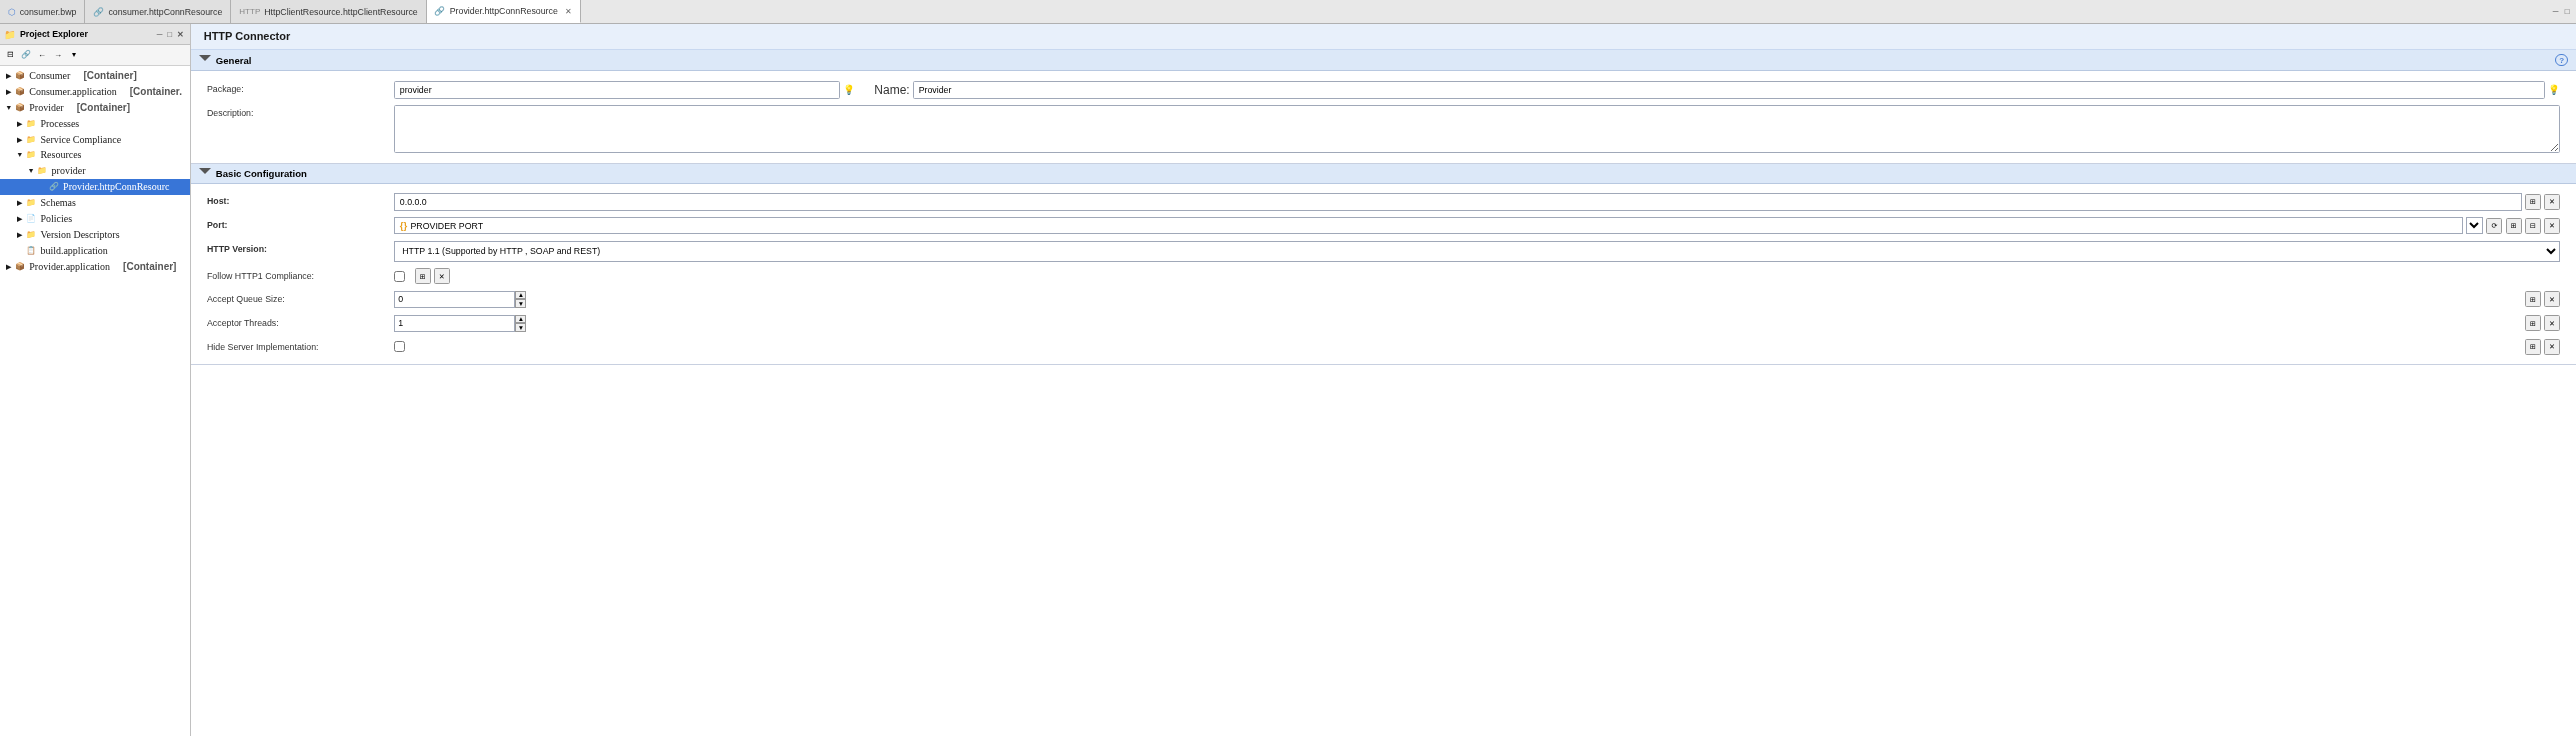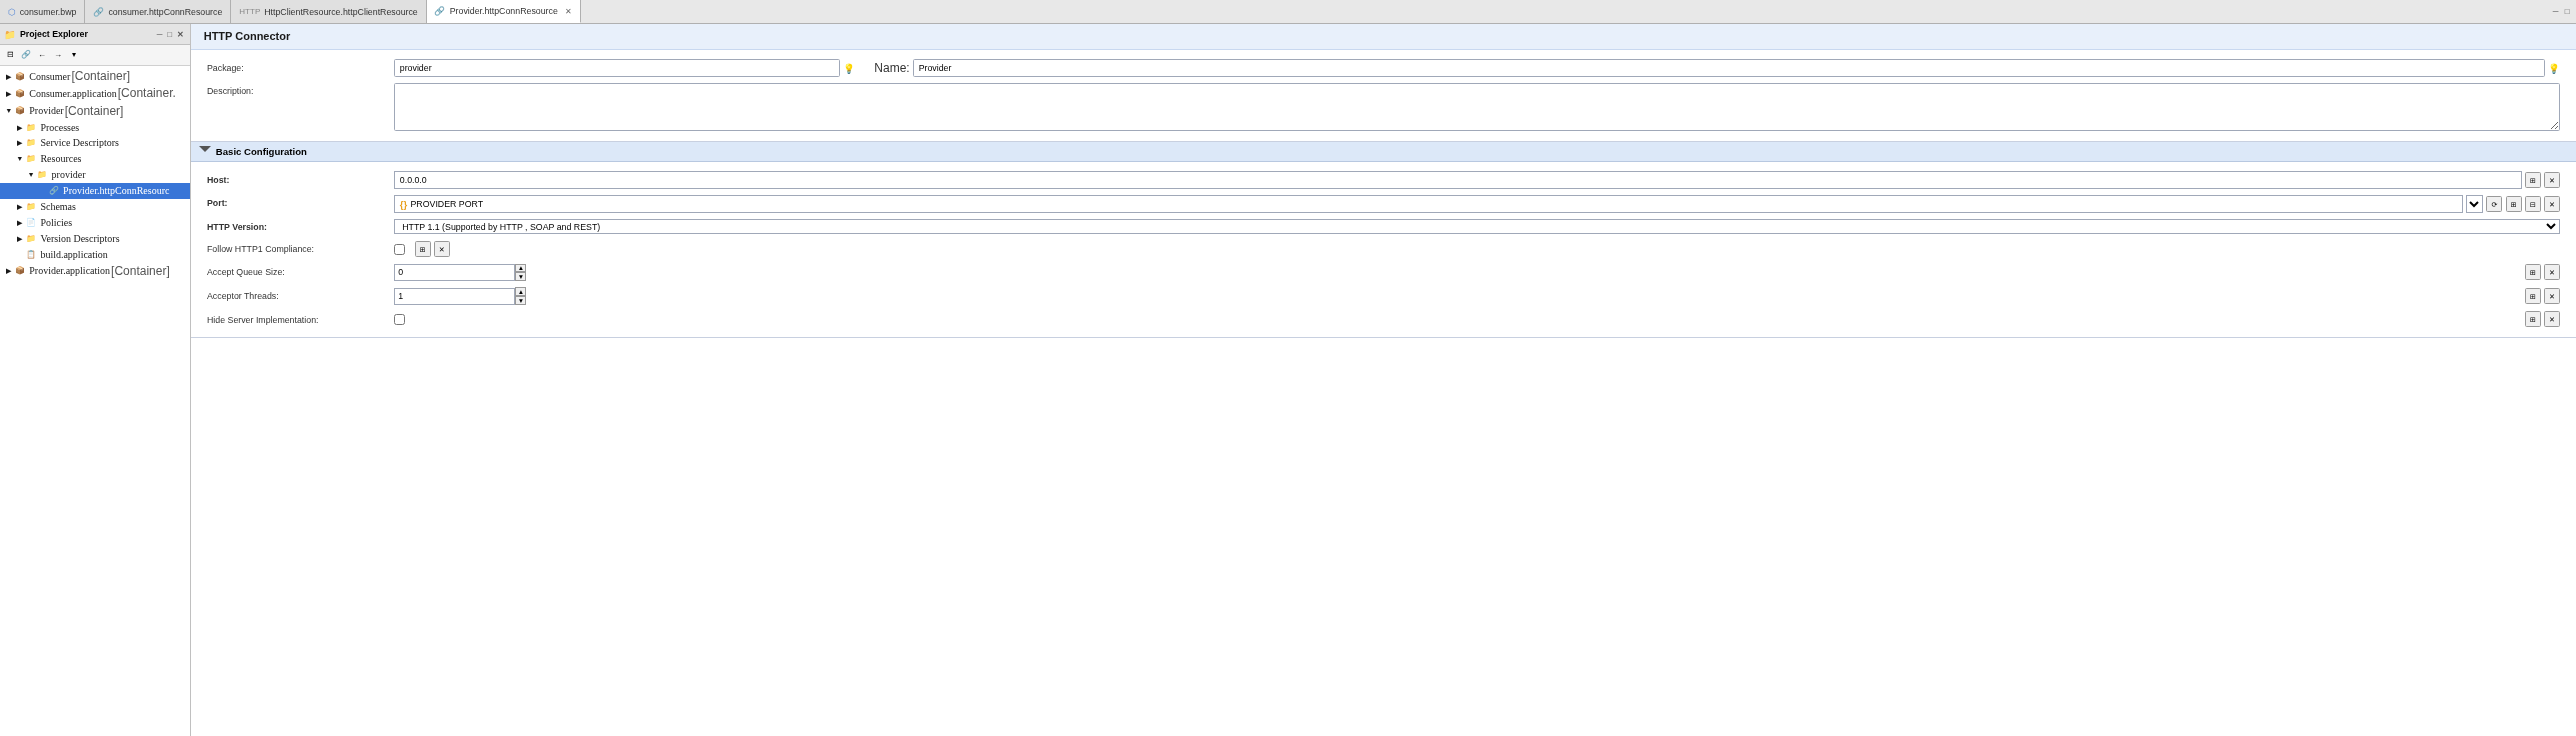--- a/index.html
+++ b/index.html
@@ -46,21 +46,21 @@
     }
     .explorer-tree { flex: 1; overflow: auto; padding: 1.6px 0; }
     .tree-item {
       display: flex; align-items: center; padding: 1.6px 3.2px; cursor: pointer; white-space: nowrap;
       font-size: 8.8px; color: #1a1a1a;
     }
     .tree-item.selected { background: #3875d7; color: #fff; }
     .tree-toggle { width: 11px; height: 11px; display: flex; align-items: center; justify-content: center; font-size: 7.2px; flex-shrink: 0; }
     .tree-icon { width: 12.7px; height: 12.7px; flex-shrink: 0; margin-right: 2.4px; display: flex; align-items: center; justify-content: center; font-size: 8px; }
     .tree-label { font-size: 10px; font-family: Liberation Serif, serif; }
-    .tree-badge { font-size: 12px; color: #555; margin-left: 1px; }
+    .tree-badge { font-size: 10px; color: #555; margin-left: 13px; font-weight: bold; }
 
     
     .main-editor { flex: 1; background: #fff; display: flex; flex-direction: column; overflow: hidden; }
     .editor-title { background: #e8f0fb; border-bottom: 0.8px solid #c8d8f0; padding: 6.4px 12.7px; font-size: 11px; font-weight: bold; color: #1a1a1a; flex-shrink: 0; }
 
     
     .section { border-bottom: 0.8px solid #c8d0e0; }
     .section-header {
       display: flex; align-items: center; background: #dce8f8; padding: 4px 8px;
       font-size: 9.6px; font-weight: bold; cursor: pointer; border-bottom: 0.8px solid #b8c8e0;
@@ -207,21 +207,21 @@
               <span style="color:#f0c040;">📁</span>
             </div>
           <span class="tree-label">Processes</span>
         </div>
 
         <div class="tree-item" style="padding-left: 14.3px;">
           <div class="tree-toggle">▶</div>
           <div class="tree-icon">
               <span style="color:#f0c040;">📁</span>
             </div>
-          <span class="tree-label">Service Descriptors</span>
+          <span class="tree-label">Service Compliance</span>
         </div>
 
         <div class="tree-item" style="padding-left: 14.3px;">
           <div class="tree-toggle">▼</div>
           <div class="tree-icon">
               <span style="color:#f0c040;">📁</span>
             </div>
           <span class="tree-label">Resources</span>
         </div>
 
@@ -285,20 +285,26 @@
       </div>
     </div>
 
     <div class="main-editor">
 
       <div class="editor-title">
         <span>HTTP Connector</span>
       </div>
 
       <div class="section">
+        <div class="section-header">
+          <span class="section-arrow down"></span>
+          <span>General</span>
+          <div style="flex:1;"></div>
+          <div class="help-icon">?</div>
+        </div>
         <div class="section-body">
 
           <div class="form-row">
             <div class="form-label">Package:</div>
             <div class="form-value">
               <input type="text" class="text-input input-wide" value="provider" style="">
               <span class="bulb-icon">💡</span>
               <span class="name-label" style="margin-left:16px; font-weight:normal;">Name:</span>
               <input type="text" class="text-input" value="Provider" style="flex: 1 1 0%;">
               <span class="bulb-icon">💡</span>
@@ -345,21 +351,21 @@
               <div class="small-btn">⟳</div>
               <div class="small-btn">⊞</div>
               <div class="small-btn">⊟</div>
               <div class="small-btn">✕</div>
             </div>
           </div>
 
           <div class="form-row">
             <div class="form-label bold">HTTP Version:</div>
             <div class="form-value">
-              <select class="form-select" style="flex:1; height:15px;">
+              <select class="form-select" style="flex:1; height:21px;">
                 <option>HTTP 1.1 (Supported by HTTP , SOAP and REST)</option>
               </select>
             </div>
           </div>
 
           <div class="form-row">
             <div class="form-label">Follow HTTP1 Compliance:</div>
             <div class="form-value">
               <input type="checkbox" class="checkbox-input" style="">
               <div class="small-btn" style="margin-left:6.4px;">⊞</div>

